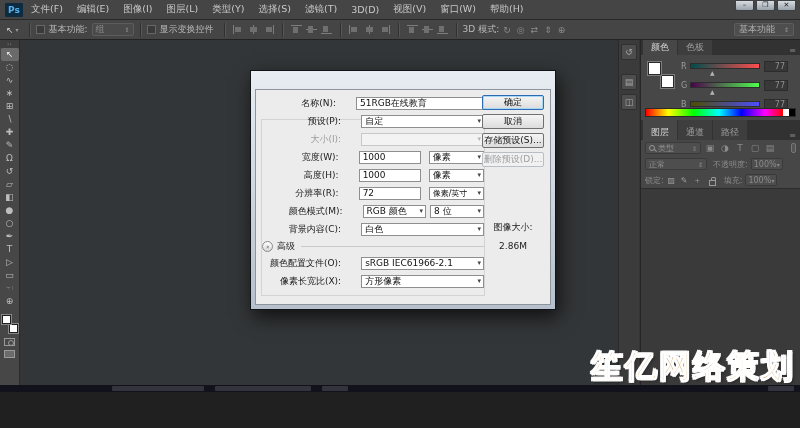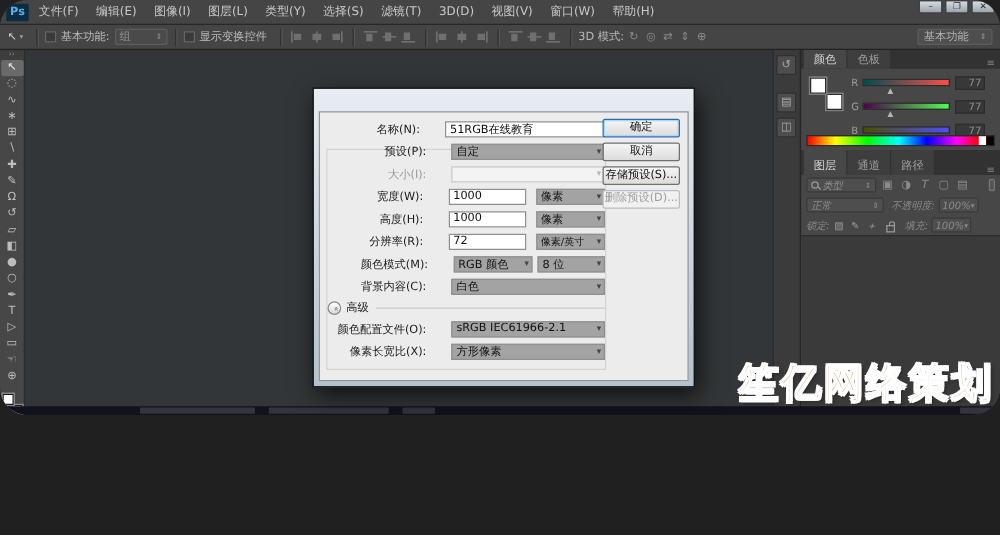--- a/index.html
+++ b/index.html
@@ -1,18 +1,18 @@
 <!DOCTYPE html>
 <html><head>
 <meta charset="utf-8">
 <style>
   * { margin:0; padding:0; box-sizing:border-box; }
   html,body { background:#202020; }
   body { font-family:"DejaVu Sans","Liberation Sans",sans-serif; }
-  #app { position:relative; width:800px; height:332px; overflow:hidden; background:#343434;border-radius:22px; }
+  #app { position:relative; width:800px; height:392px; overflow:hidden; background:#343434; }
 
   
   .menubar { position:absolute; top:0; left:0; right:0; height:20px; background:#454545; border-bottom:1px solid #282828; display:flex; align-items:center; z-index:5; }
   .ps-logo { width:18px; height:14px; margin:0 8px 0 5px; background:#0d2c42; color:#53b2ee; font-size:9px; font-weight:bold; text-align:center; line-height:14px; border-radius:1px; }
   .menu-items { display:flex; align-items:center; gap:14px; }
   .menu-item { font-size:9.5px; color:#c8c8c8; cursor:default; white-space:nowrap; }
   .win-controls { margin-left:auto; display:flex; align-items:flex-start; padding-right:4px; height:100%; }
   .wbtn { width:19px; height:11px; margin-left:2px; border:1px solid #3c4146; border-radius:0 0 2px 2px; background:linear-gradient(#d9dde1,#9aa2aa); color:#23272b; font-size:7px; line-height:9px; text-align:center; }
 
   
@@ -76,21 +76,21 @@
   .tr-g { background:linear-gradient(to right, rgb(77,0,77), rgb(77,255,77)); }
   .tr-b { background:linear-gradient(to right, rgb(77,77,0), rgb(77,77,255)); }
   .thumb { position:absolute; left:28%; top:5px; font-size:6px; color:#b5b5b5; }
   .ch-v { width:24px; height:11px; background:#383838; border:1px solid #2c2c2c; color:#8f8f8f; font-size:8px; text-align:right; padding:0 2px; line-height:10px; }
   .spectrum { position:absolute; left:4px; right:4px; bottom:3px; height:9px; border:1px solid #2a2a2a; background:linear-gradient(to right,#f00,#ff0 15%,#0f0 32%,#0ff 49%,#00f 64%,#f0f 80%,#f00 92%); }
   .spec-w { position:absolute; right:6px; top:0; bottom:0; width:6px; background:#fff; }
   .spec-k { position:absolute; right:0; top:0; bottom:0; width:6px; background:#000; }
   .panel-gap { height:5px; background:#323232; }
 
   .layers-body { position:relative; background:#474747; }
-  .lrow { display:flex; align-items:center; padding:0 4px; height:16px;font-style:italic; }
+  .lrow { display:flex; align-items:center; padding:0 4px; height:16px; }
   .fsel { display:flex; align-items:center; width:56px; height:12px; background:#4e4e4e; border:1px solid #3a3a3a; border-radius:2px; padding:0 3px; color:#929292; font-size:8px; gap:3px; }
   .mag { position:relative; width:6px; height:6px; border:1px solid #999; border-radius:50%; flex:none; }
   .mag::after { content:""; position:absolute; width:3px; height:1px; background:#999; right:-3px; bottom:-1px; transform:rotate(45deg); }
   .fico { width:12px; text-align:center; color:#8b8b8b; font-size:9px; margin-left:3px; }
   .ftoggle { margin-left:auto; width:5px; height:10px; border:1px solid #777; border-radius:2px; background:#555; }
   .bsel { display:flex; align-items:center; justify-content:space-between; width:62px; height:12px; background:#4e4e4e; border:1px solid #3a3a3a; border-radius:2px; padding:0 3px; color:#8f8f8f; font-size:8px; }
   .glabel { font-size:8px; color:#8a8a8a; margin-left:6px; white-space:nowrap; }
   .vbox { display:flex; align-items:center; justify-content:space-between; width:32px; height:12px; background:#4e4e4e; border:1px solid #3a3a3a; border-radius:2px; margin-left:3px; padding:0 2px; color:#8a8a8a; font-size:8px; }
   .lockico { width:11px; text-align:center; color:#9a9a9a; font-size:8px; margin-left:2px; }
   .csslock { position:relative; width:7px; height:6px; border:1px solid #9a9a9a; margin:5px 2px 0 6px; }
@@ -103,21 +103,21 @@
   .dlg-close { position:absolute; right:5px; top:2px; width:30px; height:13px; background:linear-gradient(#f0a留,#d9604a 30%,#b02c15); background:linear-gradient(#eda08d,#d55540 35%,#a92a14); border:1px solid #6e1d0e; border-radius:0 0 3px 3px; color:#fff; font-size:8px; line-height:12px; text-align:center; box-shadow:inset 0 1px 0 rgba(255,255,255,.5); }
   .dlg-inner { position:absolute; top:18px; left:4px; right:4px; bottom:4px; background:#ececec; border:1px solid #8d949b; }
   .groupbox { position:absolute; left:5px; top:29px; width:224px; bottom:8px; border:1px solid #d3d3d3; }
   .dlg-form { position:absolute; left:6px; top:6px; width:222px; }
   .drow { display:flex; align-items:center; height:14px; margin-bottom:4px; position:relative; }
   .dlabel { width:84px; text-align:right; font-size:9px; color:#1a1a1a; margin-right:20px; white-space:nowrap; }
   .dlabel.dis { color:#9b9b9b; }
   .txt { height:13px; border:1px solid #8f8f8f; background:#fff; font-size:9px; padding:0 3px; font-family:inherit; color:#111; }
   .w130 { width:130px; } .w62 { width:62px; } .w66 { width:66px; } .w60 { width:60px; } .w56 { width:56px; }
   .gap8 { width:8px; flex:none; }
-  .sel { display:flex; align-items:center; justify-content:space-between; height:13px; border:1px solid #8f8f8f; background:#a3a3a3; padding:0 2px 0 3px; }
+  .sel { display:flex; align-items:center; justify-content:space-between; height:13px; border:1px solid #8f8f8f; background:#ffffff; padding:0 2px 0 3px; }
   .sel .sel-t { font-size:9px; color:#111; white-space:nowrap; overflow:hidden; }
   .sel .sel-a { font-size:7px; color:#444; }
   .sel.dis { border-color:#c7c7c7; background:#f3f3f3; }
   .sel.dis .sel-a { color:#b5b5b5; }
   .adv { display:flex; align-items:center; height:12px; margin:2px 0 4px; }
   .adv-btn { width:11px; height:11px; border:1px solid #8a8a8a; border-radius:50%; background:linear-gradient(#fff,#d9d9d9); color:#555; font-size:6px; line-height:10px; text-align:center; margin-right:4px; }
   .adv-btn span { display:inline-block; transform:rotate(90deg); }
   .adv-t { font-size:9px; color:#1a1a1a; margin-right:6px; }
   .adv-line { flex:1; border-top:1px solid #c9c9c9; height:0; }
   .dlg-col { position:absolute; right:6px; top:5px; width:62px; }
@@ -423,20 +423,24 @@
             <span class="sel-t">方形像素</span>
             <span class="sel-a">▾</span>
           </span>
         </div>
       </div>
       <div class="dlg-col">
         <div class="dbtn primary">确定</div>
         <div class="dbtn">取消</div>
         <div class="dbtn">存储预设(S)...</div>
         <div class="dbtn dis">删除预设(D)...</div>
+        <div class="imgsize">
+          <div>图像大小:</div>
+          <div class="v">2.86M</div>
+        </div>
       </div>
     </div>
   </div>
 
   <div class="bottomstrip">
     <span class="tb-item" style="left:112px;width:92px;"></span>
     <span class="tb-item" style="left:215px;width:96px;"></span>
     <span class="tb-item" style="left:322px;width:26px;"></span>
     <span class="tb-item" style="left:768px;width:26px;"></span>
   </div>

